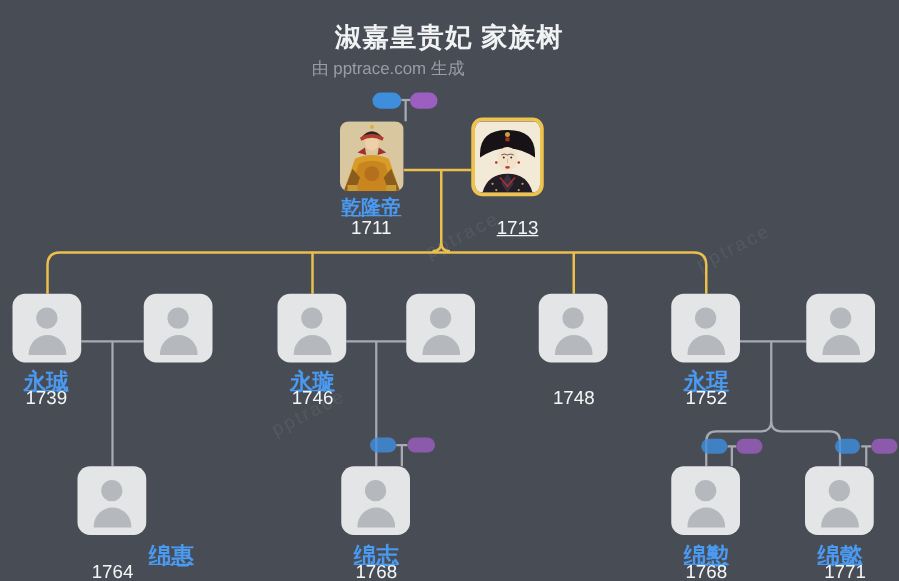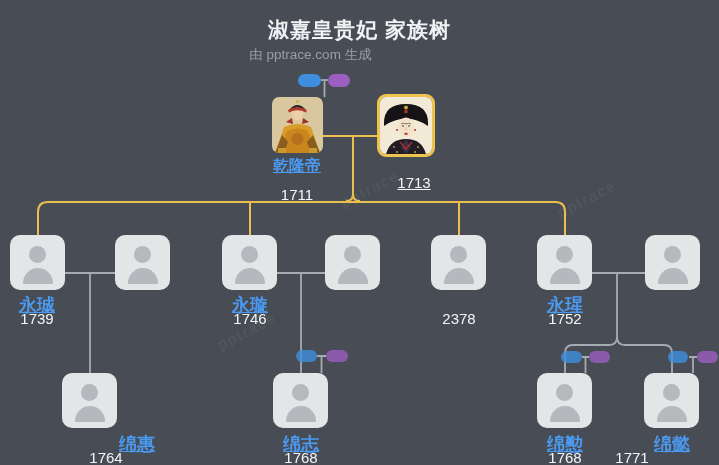--- a/index.html
+++ b/index.html
@@ -151,21 +151,21 @@
       <path d="M26,42 L21,50 L26,57 L31,50 Z" fill="#3a3042"></path>
       <path d="M20,45 L26,52 L32,45" stroke="#b03028" stroke-width="1.2" fill="none"></path>
       <circle cx="14" cy="50" r="0.9" fill="#c8a23a"></circle>
       <circle cx="38" cy="50" r="0.9" fill="#c8a23a"></circle>
       <circle cx="17" cy="55" r="0.9" fill="#c8a23a"></circle>
       <circle cx="35" cy="55" r="0.9" fill="#c8a23a"></circle>
     </svg>
   </div>
 
   <div class="plabel big male" style="left:297px;top:156px;">乾隆帝</div>
-  <div class="pyear" style="left:297px;top:174px;margin-top:12px;">1711</div>
+  <div class="pyear" style="left:297px;top:174px;">1711</div>
   <div class="pyear" style="left:414px;top:174px;text-decoration:underline;">1713</div>
 
   <div class="avatar" style="left:10px;top:235px;">
     <span class="head"></span>
       <span class="torso"></span>
   </div>
   <div class="avatar" style="left:115px;top:235px;">
     <span class="head"></span>
       <span class="torso"></span>
   </div>
@@ -187,21 +187,21 @@
   </div>
   <div class="avatar" style="left:645px;top:235px;">
     <span class="head"></span>
       <span class="torso"></span>
   </div>
 
   <div class="plabel male" style="left:37px;top:293px;">永珹</div>
   <div class="pyear" style="left:37px;top:310px;">1739</div>
   <div class="plabel male" style="left:250px;top:293px;">永璇</div>
   <div class="pyear" style="left:250px;top:310px;">1746</div>
-  <div class="pyear" style="left:459px;top:310px;">2378</div>
+  <div class="pyear" style="left:459px;top:310px;">1748</div>
   <div class="plabel male" style="left:565px;top:293px;">永瑆</div>
   <div class="pyear" style="left:565px;top:310px;">1752</div>
 
   <div class="badge father muted" style="left:296px;top:350px;width:21px;height:12px;"></div>
   <div class="badge mother muted" style="left:326px;top:350px;width:22px;height:12px;"></div>
   <div class="badge father muted" style="left:561px;top:351px;width:21px;height:12px;"></div>
   <div class="badge mother muted" style="left:589px;top:351px;width:21px;height:12px;"></div>
   <div class="badge father muted" style="left:668px;top:351px;width:20px;height:12px;"></div>
   <div class="badge mother muted" style="left:697px;top:351px;width:21px;height:12px;"></div>
 
@@ -216,21 +216,21 @@
   <div class="avatar" style="left:537px;top:373px;">
     <span class="head"></span>
       <span class="torso"></span>
   </div>
   <div class="avatar" style="left:644px;top:373px;">
     <span class="head"></span>
       <span class="torso"></span>
   </div>
 
   <div class="plabel male" style="left:90px;top:432px;margin-left:47px;">绵惠</div>
-  <div class="pyear" style="left:90px;top:449px;margin-left:16px;">1764</div>
+  <div class="pyear" style="left:90px;top:449px;">1764</div>
   <div class="plabel male" style="left:301px;top:432px;">绵志</div>
   <div class="pyear" style="left:301px;top:449px;">1768</div>
   <div class="plabel male" style="left:565px;top:432px;">绵懃</div>
   <div class="pyear" style="left:565px;top:449px;">1768</div>
   <div class="plabel male" style="left:672px;top:432px;">绵懿</div>
-  <div class="pyear" style="left:632px;top:449px;">1771</div>
+  <div class="pyear" style="left:676px;top:449px;">1771</div>
 
 </div>
 
 </body></html>

